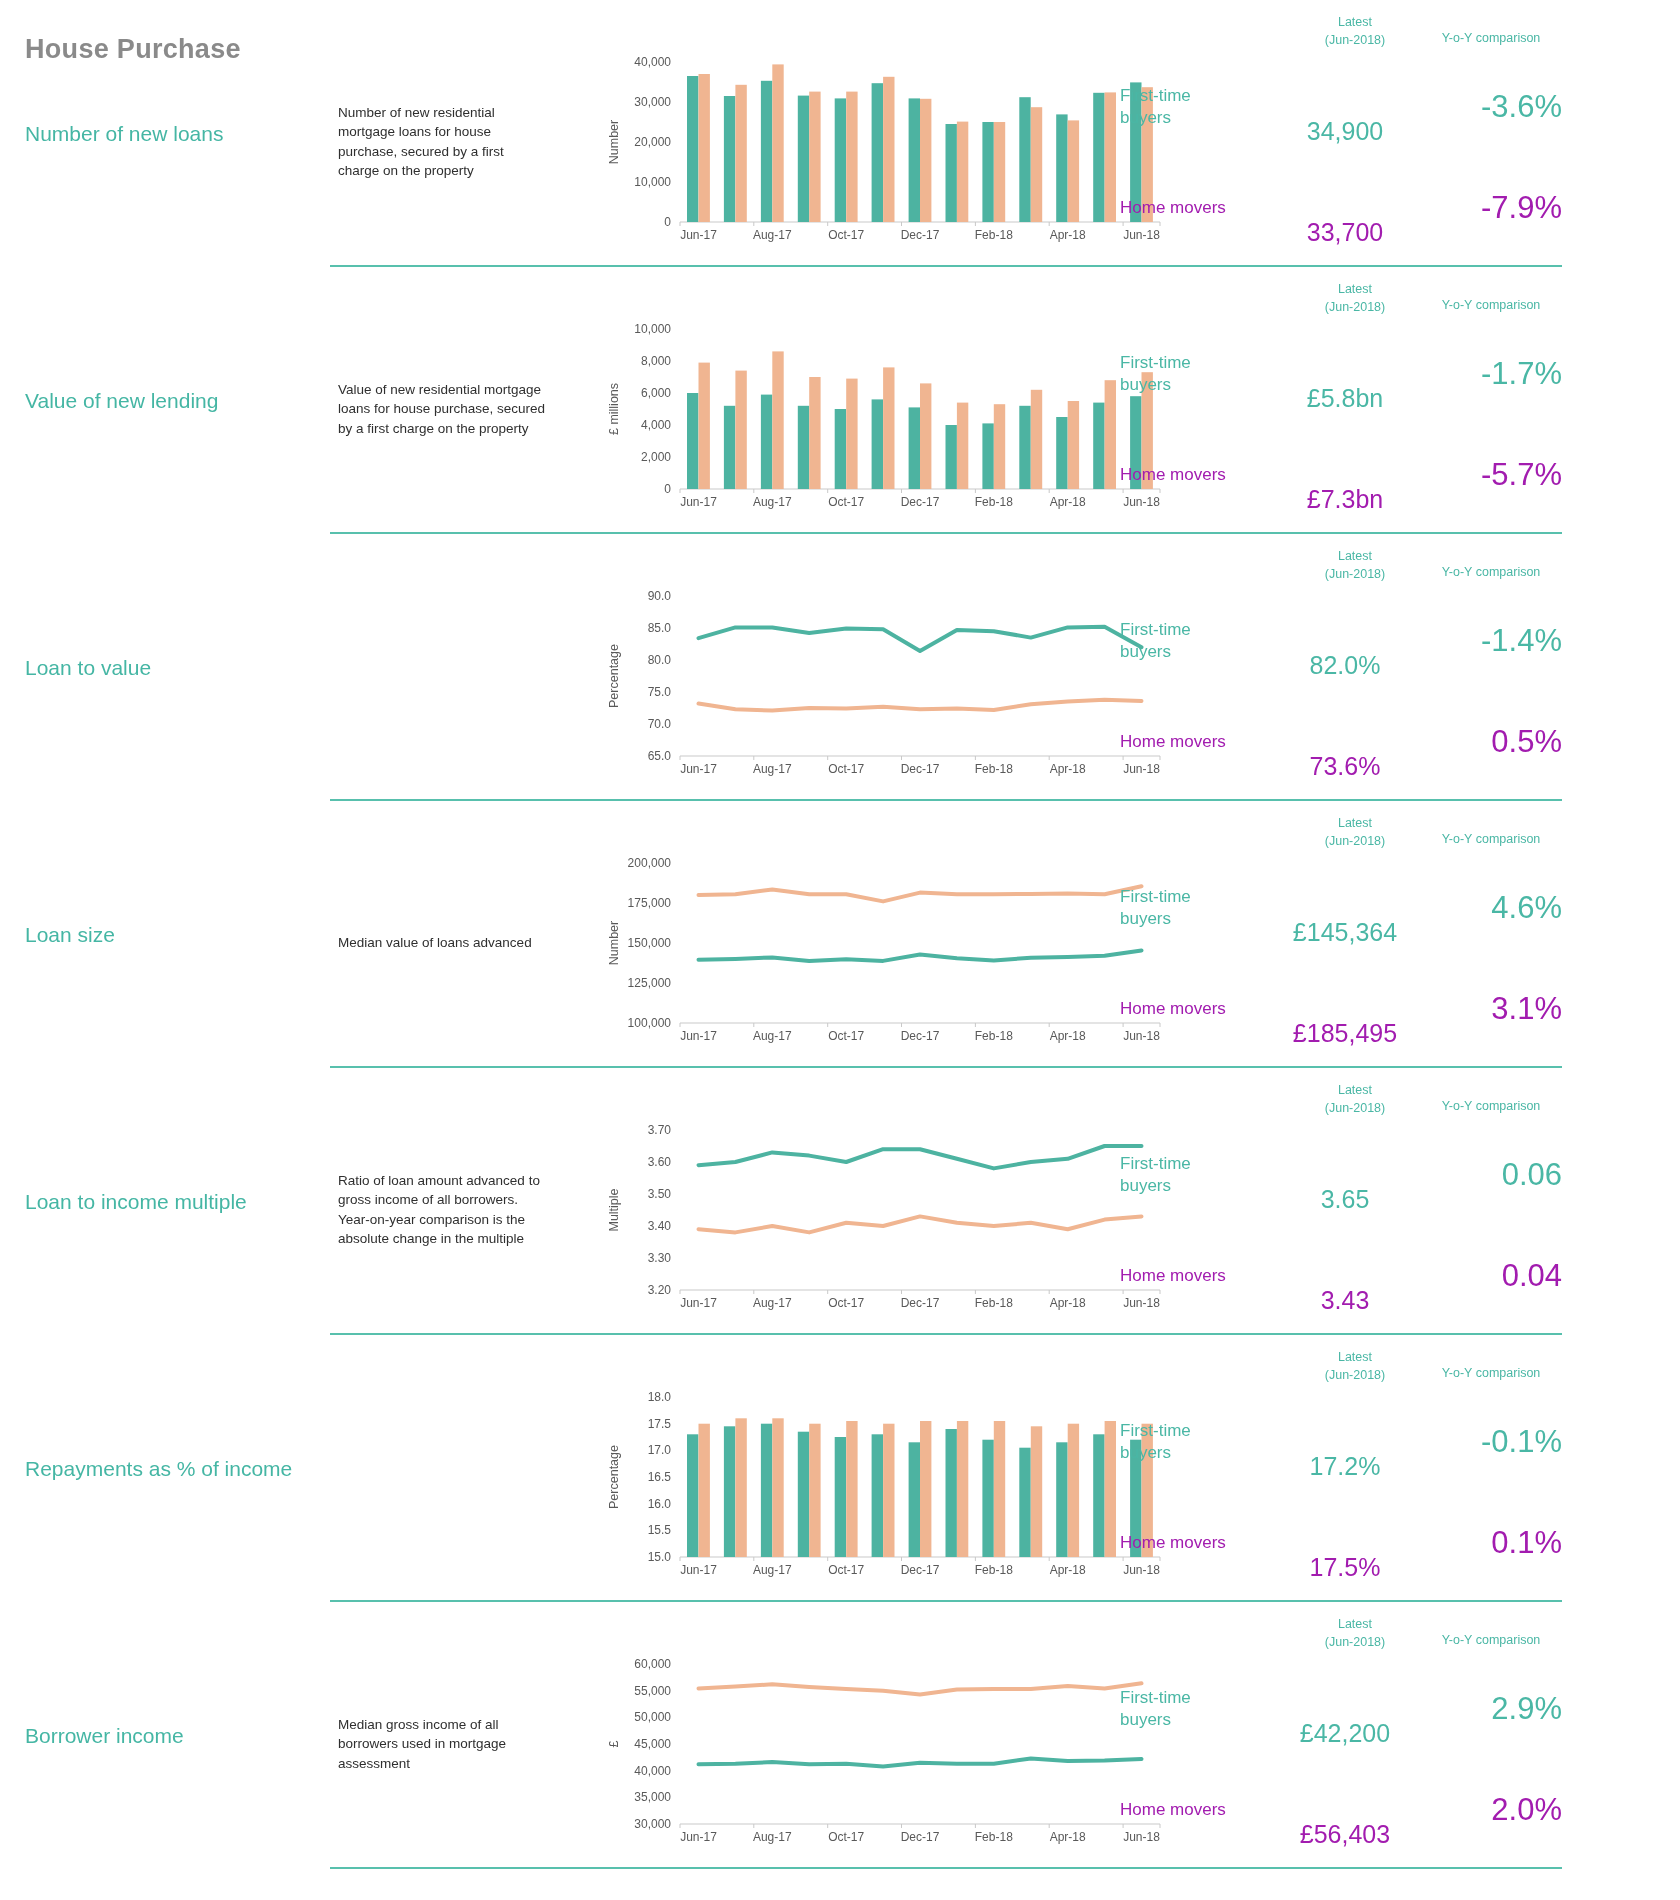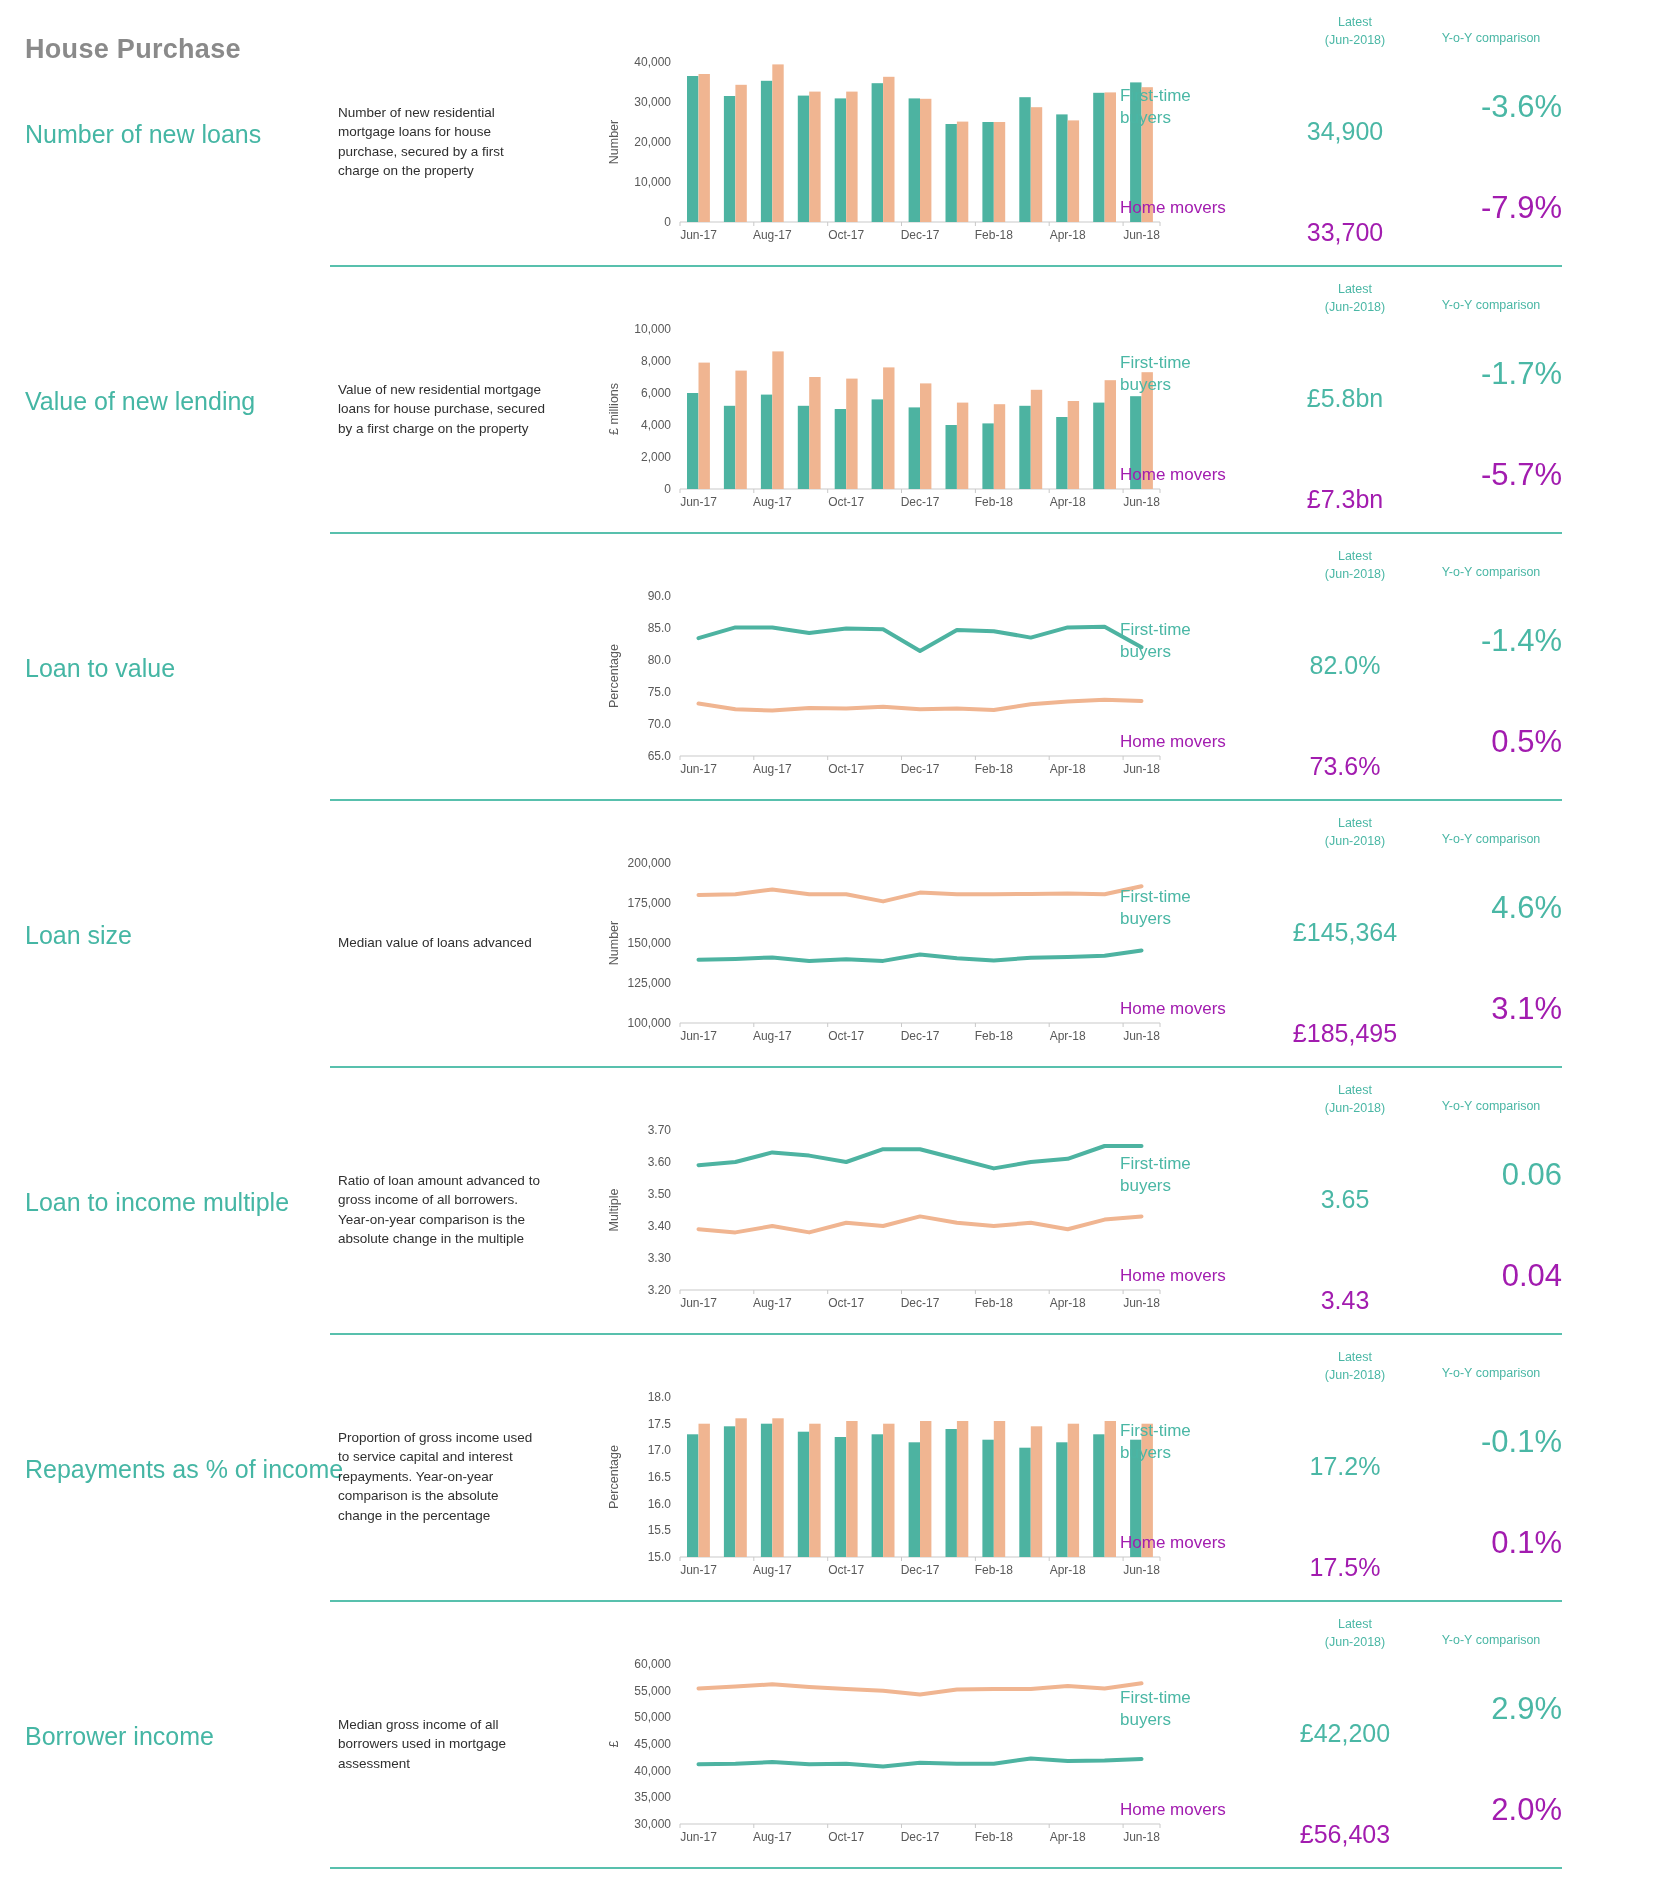--- a/index.html
+++ b/index.html
@@ -2,21 +2,21 @@
 <html><head>
 <meta charset="utf-8">
 <style>
   html,body{margin:0;padding:0;background:#ffffff;}
   body{font-family:"Liberation Sans",sans-serif;}
   #page{position:relative;width:1680px;height:1900px;background:#fff;overflow:hidden;}
   #title{position:absolute;top:16px;left:25px;font-size:27px;font-weight:bold;color:#8a8a8a;letter-spacing:.3px;}
   .rows{position:absolute;top:0;left:0;width:1680px;}
   .row{position:relative;height:267px;}
   .divider{position:absolute;bottom:0;left:330px;width:1232px;height:2px;background:#58c0ad;}
-  .metric{position:absolute;left:25px;top:50%;transform:translateY(-50%);margin:0;font-size:25px;font-weight:normal;color:#45b6a4;}
+  .metric{position:absolute;left:25px;top:50%;transform:translateY(-50%);margin:0;font-size:21px;font-weight:normal;color:#45b6a4;}
   .desc{position:absolute;left:330px;width:208px;top:50%;transform:translateY(-50%);margin:8px;font-size:13.5px;line-height:1.45;color:#2f2f2f;}
   .chart{position:absolute;left:545px;bottom:12px;}
   .chart .tick{font-size:12px;fill:#595959;}
   .chart .ytitle{font-size:12.5px;fill:#595959;}
   .hdr-latest{position:absolute;left:1290px;width:130px;top:14px;text-align:center;font-size:12.5px;line-height:1.4;color:#4ab7a5;}
   .hdr-yoy{position:absolute;left:1420px;width:142px;top:31px;text-align:center;font-size:12.5px;color:#4ab7a5;}
   .slabel{position:absolute;font-size:17px;line-height:1.3;}
   .ftb{color:#4ab7a5;}
   .hm{color:#a21caf;}
   .pos-ftb{top:40%;transform:translateY(-50%);}
@@ -278,21 +278,20 @@
       <div class="val ftb pos-ftb">3.65</div>
       <div class="yoy ftb pos-ftb">0.06</div>
       <div class="slabel hm pos-hm lbl-col">Home movers</div>
       <div class="val hm pos-hm">3.43</div>
       <div class="yoy hm pos-hm">0.04</div>
       <div class="divider"></div>
     </section>
 
     <section class="row">
       <h2 class="metric">Repayments as % of income</h2>
-      <p class="desc">Proportion of gross income used to service capital and interest repayments.  Year-on-year comparison is the absolute change in the percentage</p>
       <svg class="chart" width="630" height="205">
           <text class="tick" x="126" y="176.0" text-anchor="end">15.0</text>
           <text class="tick" x="126" y="149.3" text-anchor="end">15.5</text>
           <text class="tick" x="126" y="122.7" text-anchor="end">16.0</text>
           <text class="tick" x="126" y="96.0" text-anchor="end">16.5</text>
           <text class="tick" x="126" y="69.3" text-anchor="end">17.0</text>
           <text class="tick" x="126" y="42.7" text-anchor="end">17.5</text>
           <text class="tick" x="126" y="16.0" text-anchor="end">18.0</text>
           <text class="ytitle" transform="translate(73,92) rotate(-90)" text-anchor="middle">Percentage</text>
           <line x1="135" y1="172" x2="615" y2="172" stroke="#c9c9c9" stroke-width="1"></line>

